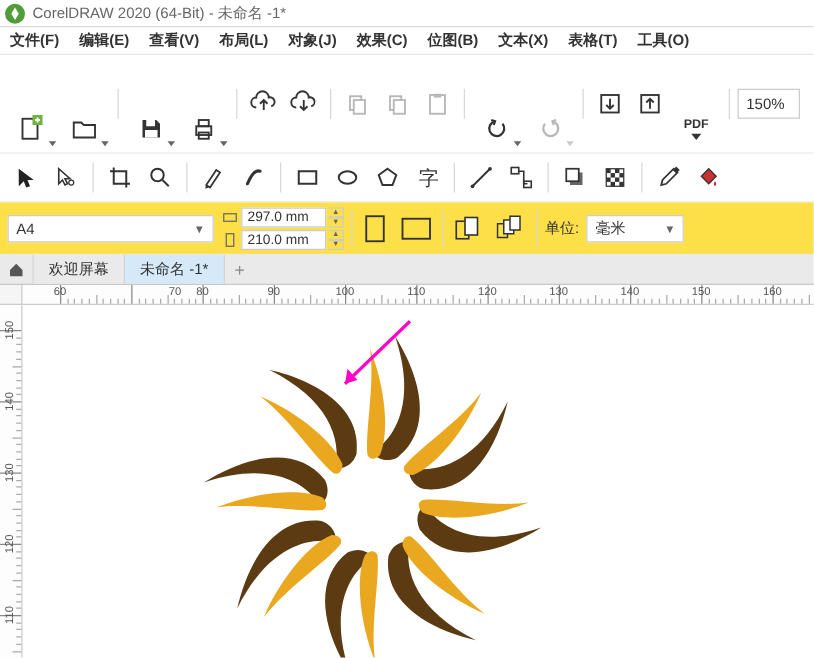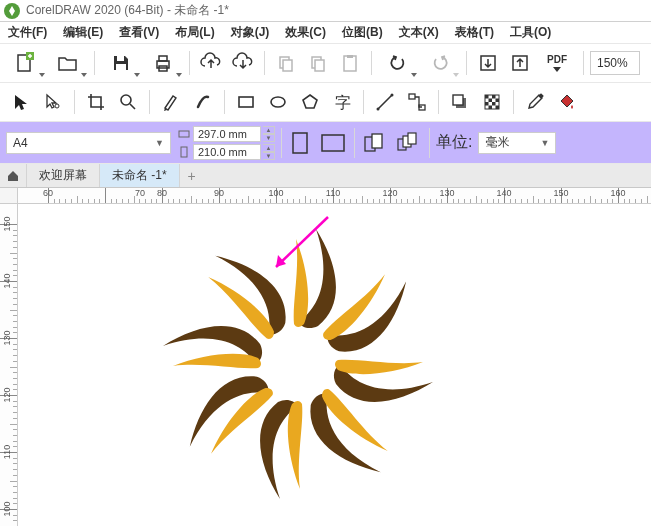--- a/index.html
+++ b/index.html
@@ -11,38 +11,38 @@
 .titlebar .logo svg { width: 12px; height: 12px; }
 .titlebar .title { font-size: 12px; color: #666; }
 
 
 .menubar { height: 22px; background: #fff; display: flex; align-items: center; padding: 0 8px; gap: 16px; border-bottom: 1px solid #e8e8e8; }
 .menubar .item { font-size: 12px; cursor: default; font-weight: bold; }
 
 
 .toolbar { background: #fff; display: flex; align-items: center; padding: 4px 6px; gap: 2px; border-bottom: 1px solid #e8e8e8; }
 .toolbar .btn { width: 30px; height: 30px; display: flex; align-items: center; justify-content: center; cursor: pointer; position: relative; }
-.toolbar .btn.wide { width: 40px; }
+.toolbar .btn.wide { width: 40px; margin-top: 40px; }
 .toolbar .btn.disabled { opacity: 0.35; }
 .toolbar .sep { width: 1px; height: 24px; background: #d8d8d8; margin: 0 4px; }
 .toolbar .dd-arrow { position: absolute; right: 1px; bottom: 1px; width: 0; height: 0; border-left: 3px solid transparent; border-right: 3px solid transparent; border-top: 4px solid #666; }
 .toolbar .zoom-box { border: 1px solid #ccc; height: 24px; padding: 0 6px; display: flex; align-items: center; min-width: 50px; font-size: 12px; }
 
 
-.propbar { background: #c4b5fd; display: flex; align-items: center; padding: 4px 6px; gap: 6px; border-bottom: 1px solid #e8e8e8; height: 42px; }
+.propbar { background: #fde047; display: flex; align-items: center; padding: 4px 6px; gap: 6px; border-bottom: 1px solid #e8e8e8; height: 42px; }
 .propbar .paper-select { border: 1px solid #ccc; height: 22px; width: 165px; padding: 0 6px; display: flex; align-items: center; justify-content: space-between; font-size: 12px; background: #fff; }
 .propbar .dim-group { display: flex; flex-direction: column; gap: 2px; }
 .propbar .dim-row { display: flex; align-items: center; gap: 2px; }
 .propbar .dim-icon { width: 14px; height: 14px; display: flex; align-items: center; justify-content: center; }
 .propbar .dim-input { border: 1px solid #ccc; height: 16px; width: 68px; padding: 0 4px; font-size: 11px; display: flex; align-items: center; background: #fff; }
 .propbar .spinner { width: 12px; height: 16px; display: flex; flex-direction: column; }
 .propbar .spinner div { flex: 1; border: 1px solid #ccc; border-left: none; display: flex; align-items: center; justify-content: center; font-size: 6px; color: #666; cursor: pointer; }
 .propbar .orient-btn { width: 24px; height: 30px; border: 1px solid transparent; display: flex; align-items: center; justify-content: center; cursor: pointer; }
 .propbar .snap-btn { width: 28px; height: 28px; display: flex; align-items: center; justify-content: center; cursor: pointer; }
-.propbar .label { font-size: 16px; color: #333; }
+.propbar .label { font-size: 12px; color: #333; }
 .propbar .unit-select { border: 1px solid #ccc; height: 22px; width: 78px; padding: 0 6px; display: flex; align-items: center; justify-content: space-between; font-size: 12px; background: #fff; }
 
 
 .doctabs { height: 24px; background: #eaeaea; display: flex; align-items: stretch; border-bottom: 1px solid #c8c8c8; }
 .doctabs .tab { padding: 0 12px; display: flex; align-items: center; gap: 6px; font-size: 12px; border-right: 1px solid #d4d4d4; cursor: pointer; }
 .doctabs .tab.home-tab { padding: 0 6px; }
 .doctabs .tab.welcome { background: #eaeaea; text-align: right; }
 .doctabs .tab.active { background: #d6e9f8; }
 .doctabs .newtab { width: 24px; display: flex; align-items: center; justify-content: center; cursor: pointer; color: #888; font-size: 14px; }
 

